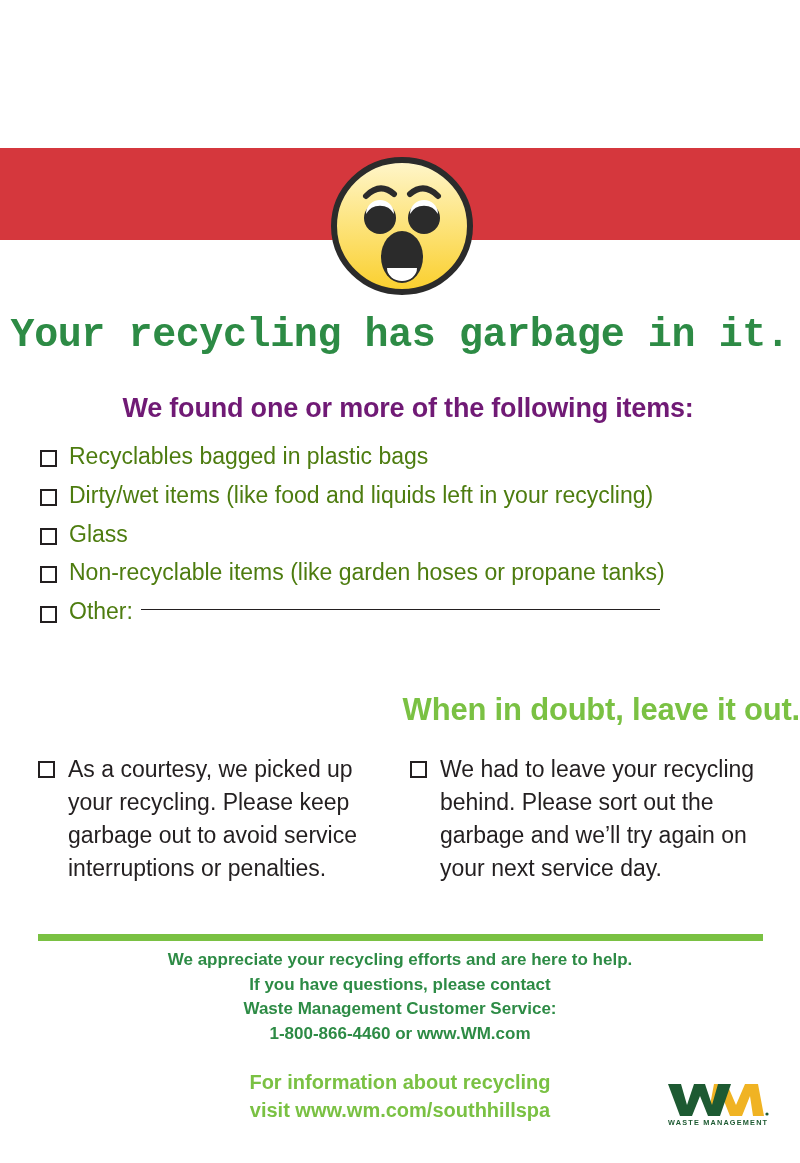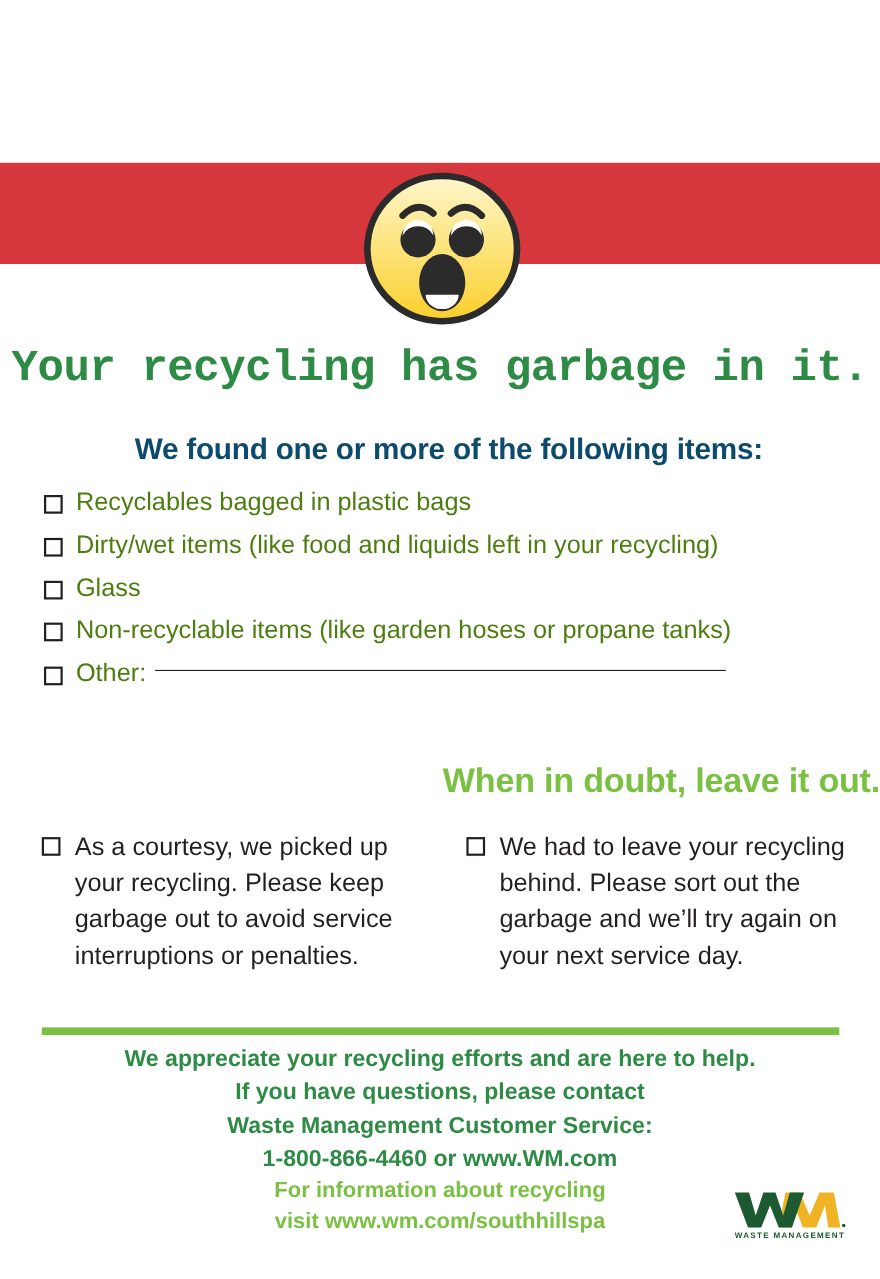--- a/index.html
+++ b/index.html
@@ -31,21 +31,21 @@
     text-align:center;
     font-size:40px; font-weight:bold;
     color:#2D8B45;
     letter-spacing:-0.4px;
     font-family:Liberation Mono, monospace;
   }
   .subhead {
     position:absolute; left:0; top:393px; width:800px;
     text-align:center;
     font-size:27px; font-weight:bold;
-    color:#0c4a6e;
+    color:#701a75;
     letter-spacing:-0.2px;
     padding-left:16px;
   }
 
   
   .checklist {
     position:absolute; left:40px; top:444px; width:730px;
   }
   .check-row {
     display:flex; align-items:flex-start;
@@ -77,21 +77,21 @@
     font-size:31px; font-weight:bold;
     color:#7AC143;
     letter-spacing:-0.2px;
   }
 
   
   .cols {
     position:absolute; left:38px; top:753px;
     width:740px;
     display:flex;
-    gap:38px;
+    gap:24px;
   }
   .col { width:348px; display:flex; align-items:flex-start; }
   .col .cbox { margin-top:8px; margin-right:13px; }
   .col-text {
     font-size:23px; line-height:1.44; color:#231F20;
     font-weight:300;
   }
 
   
   .divider {
@@ -99,21 +99,21 @@
     width:725px; height:7px;
     background:#7AC143;
   }
 
   
   .footer-dark {
     position:absolute; left:0; top:948px; width:800px;
     text-align:center;
     color:#2D8B45;
     font-weight:bold;
-    font-size:21px;
+    font-size:17px;
     line-height:1.45;
   }
   .footer-light {
     position:absolute; left:0; top:1068px; width:800px;
     text-align:center;
     color:#7AC143;
     font-weight:bold;
     font-size:20px;
     line-height:1.42;
   }

